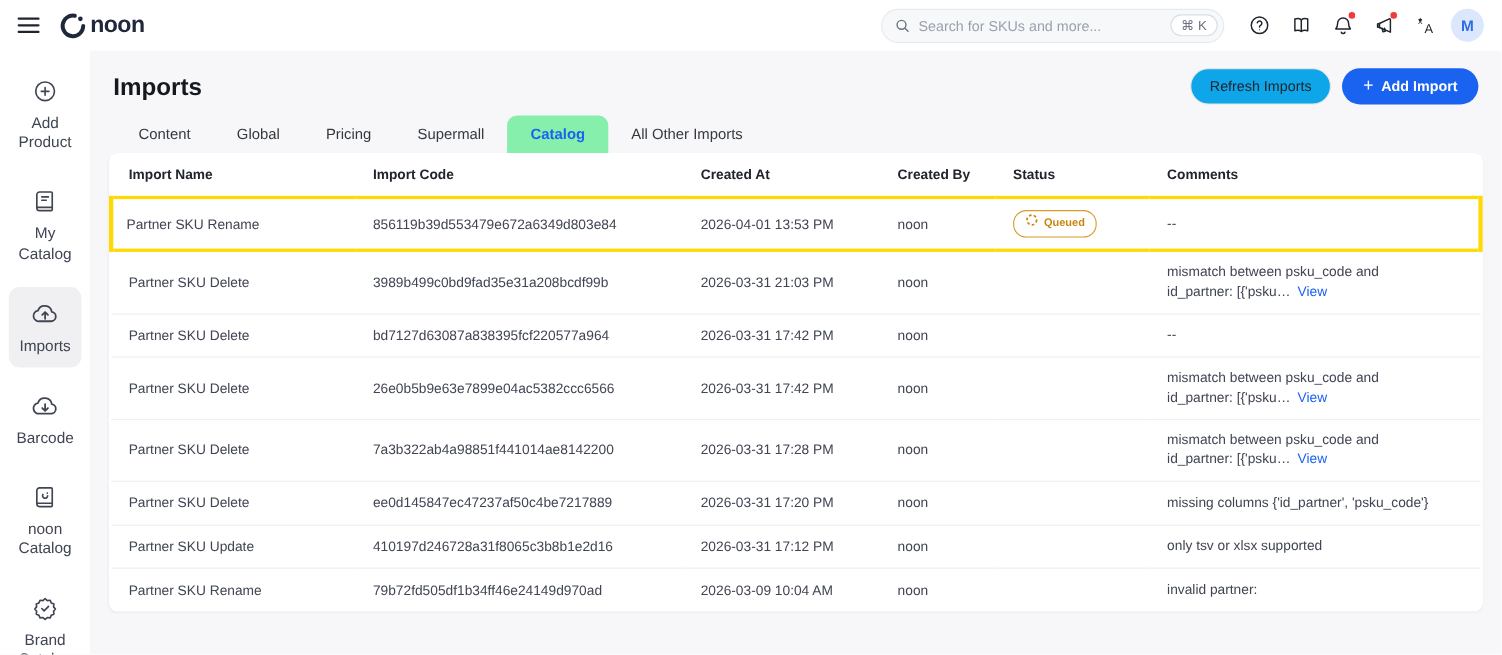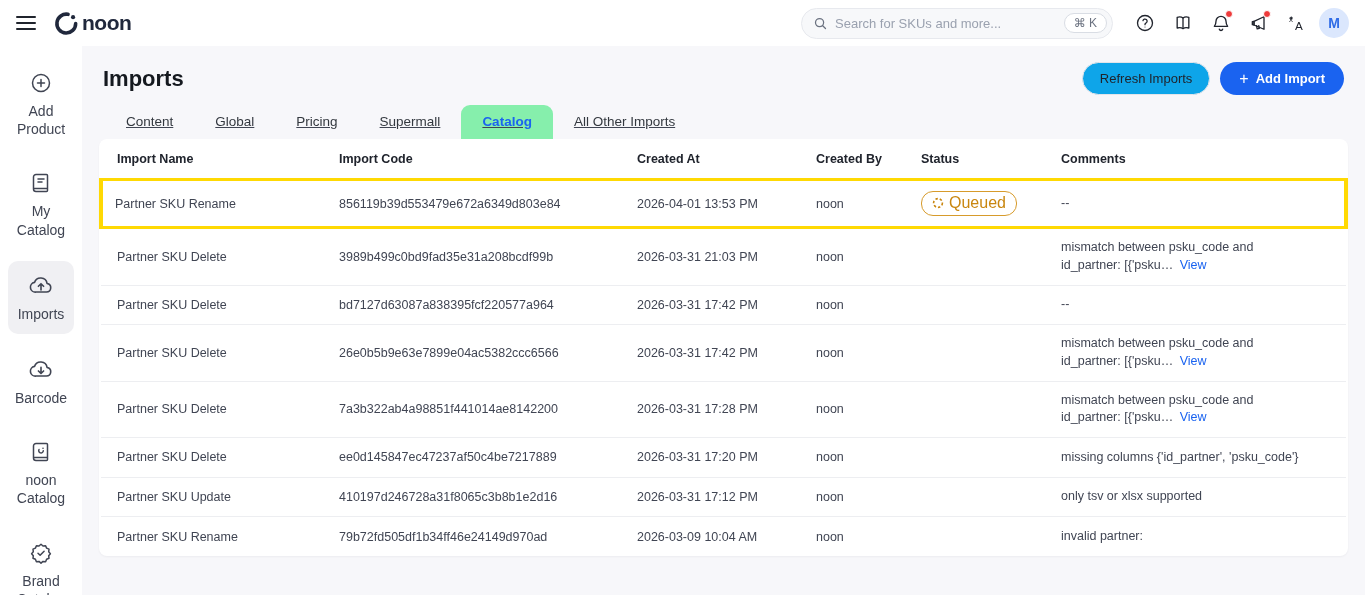--- a/index.html
+++ b/index.html
@@ -69,38 +69,38 @@
   .title-row{display:flex; align-items:center; margin:2px 4px 10px;}
   .page-title{font-size:22px; font-weight:bold; color:#15191f;}
   .title-actions{margin-left:auto; display:flex; align-items:center; gap:10px;}
   .btn{
     height:33px; border-radius:17px; font-size:13px; display:inline-flex;
     align-items:center; cursor:pointer; font-family:"Liberation Sans",sans-serif;
   }
   .btn-refresh{background:#0ea5e9; border:1px solid #e3e5ea; color:#20242d; padding:0 17px;}
   .btn-add{background:var(--accent); border:none; color:#fff; padding:0 19px; font-weight:bold; gap:7px;}
   .btn-add .plus{font-size:16px; font-weight:normal; line-height:1;}
-  .tabs{display:flex; margin-left:6px;text-decoration:underline;}
+  .tabs{display:flex; margin-left:6px;}
   .tab{padding:9px 21px 10px; font-size:13.5px; color:#33383f; cursor:pointer;}
   .tab.active{background:#86efac; color:var(--accent); font-weight:bold; border-radius:9px 9px 0 0;}
   
   .card{background:#fff; border-radius:8px; box-shadow:0 1px 2px rgba(30,35,50,.05); overflow:hidden;}
   table{width:100%; border-collapse:collapse; table-layout:fixed; font-size:12.5px;}
   th{
     text-align:left; font-weight:bold; color:var(--ink); padding:13px 16px 12px;
     font-size:12.5px; white-space:nowrap;
   }
   td{padding:10px 16px; border-top:1px solid #edeef1; vertical-align:middle; line-height:18px; color:#404553;}
   .c-code,.c-created,.c-by{white-space:nowrap; overflow:hidden;}
   tr.highlighted td{border-top:3px solid var(--highlight); border-bottom:3px solid var(--highlight);}
   tr.highlighted td:first-child{border-left:4px solid var(--highlight); padding-left:12px;}
   tr.highlighted td:last-child{border-right:4px solid var(--highlight);}
   .pill{
-    display:inline-flex; align-items:center; gap:5px; padding:2px 10px 3px;
-    border-radius:12px; font-size:16px; border:1px solid; white-space:nowrap;
+    display:inline-flex; align-items:flex-start; gap:5px; padding:2px 10px 3px;
+    border-radius:12px; font-size:10px; border:1px solid; white-space:nowrap;font-weight:bold;
   }
   .pill.queued{color:var(--queued); border-color:#d79b2b;}
   .pill.processed{color:var(--processed); border-color:#35ab5e;}
   .comment{max-width:245px; line-height:1.42; display:inline-block; vertical-align:middle;}
   .view{color:var(--accent); cursor:pointer; text-decoration:none; margin-left:3px; white-space:nowrap;}
 </style>
 </head>
 <body>
 
 <div class="header">

